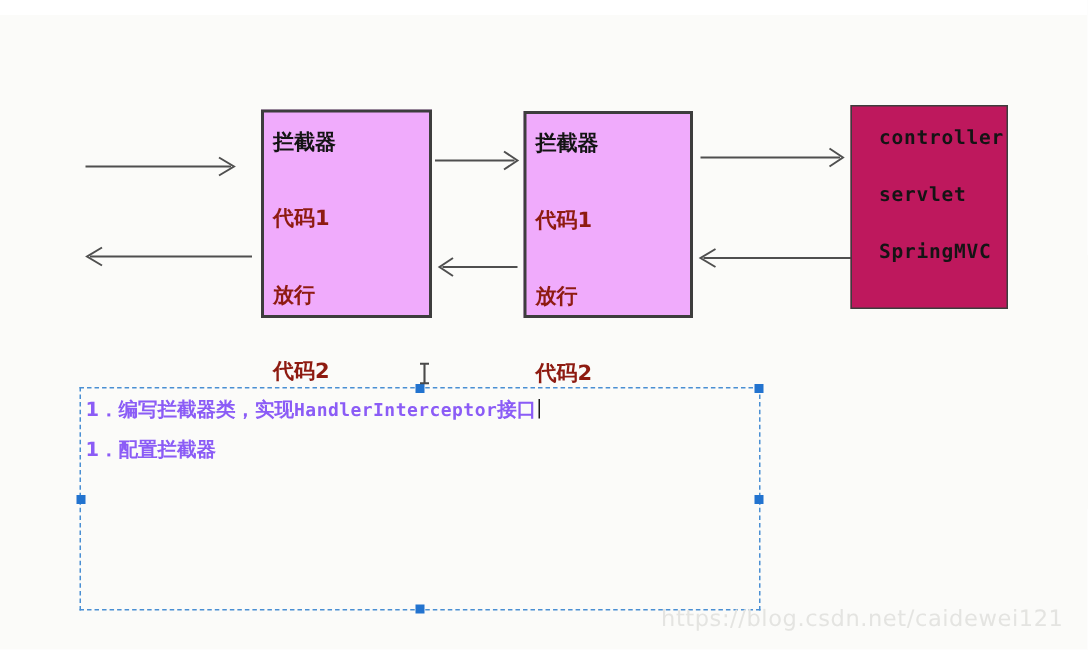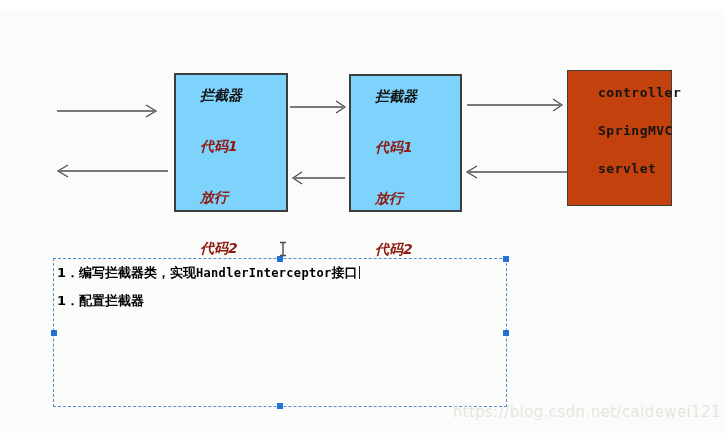--- a/index.html
+++ b/index.html
@@ -6,60 +6,59 @@
   .canvas{
     position:relative;width:725px;height:433px;overflow:hidden;
     background:#fbfbf9;
     font-family:"DejaVu Sans","Liberation Sans",sans-serif;
   }
   .top-strip{position:absolute;left:0;top:0;width:725px;height:10px;background:#ffffff;}
   .arrow-layer{position:absolute;left:0;top:0;width:725px;height:433px;pointer-events:none;}
   .arrow-layer path{stroke:#4f4f4f;stroke-width:1.3;fill:none;}
 
   .ibox{
-    position:absolute;box-sizing:border-box;border:2px solid #3d3d3d;background:#7dd3fc;
-    padding:10px 0 0 24px;
-    font-style:italic;
+    position:absolute;box-sizing:border-box;border:2px solid #3d3d3d;background:#f0abfc;
+    padding:10px 0 0 6px;
   }
   .ibox .row{height:26px;line-height:20px;font-size:14px;font-weight:bold;white-space:nowrap;}
   .ibox .title{color:#141414;}
   .ibox .red{color:#8e1b11;margin-top:25px;}
 
   .sbox{
-    position:absolute;box-sizing:border-box;border:1px solid #3d3d3d;background:#c2410c;
-    padding:14px 0 0 30px;
+    position:absolute;box-sizing:border-box;border:1px solid #3d3d3d;background:#be185d;
+    padding:14px 0 0 18px;
   }
   .sbox .row{
     height:38px;line-height:16px;font-size:13px;font-weight:bold;color:#141414;
     font-family:"DejaVu Sans Mono","Liberation Mono",monospace;letter-spacing:0.5px;white-space:nowrap;
   }
 
   .notes-box{
     position:absolute;left:53px;top:258px;width:454px;height:149px;box-sizing:border-box;
     border:1px dashed #4a8fd3;background:transparent;
   }
   .note-line{
-    margin:3px 0 0 3px;height:25px;line-height:22px;font-size:13px;font-weight:bold;color:#000000;white-space:nowrap;
+    margin:3px 0 0 3px;height:25px;line-height:22px;font-size:13px;font-weight:bold;color:#8b5cf6;white-space:nowrap;
   }
   .note-line .code{
     font-family:"DejaVu Sans Mono","Liberation Mono",monospace;font-size:12px;letter-spacing:0.3px;
   }
   .caret{display:inline-block;width:1px;height:13px;background:#1a1a1a;vertical-align:-2px;margin-left:1px;}
 
   .handle{position:absolute;width:6px;height:6px;background:#2273cf;}
   .handle.top-mid{left:50%;top:-3px;margin-left:-3px;}
   .handle.bottom-mid{left:50%;bottom:-3px;margin-left:-3px;}
   .handle.left-mid{left:-3px;top:50%;margin-top:-3px;}
   .handle.right-mid{right:-3px;top:50%;margin-top:-3px;}
   .handle.top-right{right:-3px;top:-3px;}
 
   .ibeam{position:absolute;left:277px;top:241px;}
 
   .watermark{
-    position:absolute;right:4px;bottom:12px;font-size:15px;color:#e4e4e1;
+    position:absolute;right:16px;bottom:12px;font-size:15px;color:#e4e4e1;
     letter-spacing:0.4px;white-space:nowrap;
   }
 </style>
 </head>
 <body>
 
 <div class="canvas">
   <div class="top-strip"></div>
 
   <svg class="arrow-layer" width="725" height="433" viewBox="0 0 725 433">
@@ -98,22 +97,22 @@
 
   <div class="ibox" style="left:349px;top:74px;width:113px;height:138px">
     <div class="row title">拦截器</div>
     <div class="row red">代码1</div>
     <div class="row red">放行</div>
     <div class="row red">代码2</div>
   </div>
 
   <div class="sbox" style="left:567px;top:70px;width:105px;height:136px">
     <div class="row">controller</div>
+    <div class="row">servlet</div>
     <div class="row">SpringMVC</div>
-    <div class="row">servlet</div>
   </div>
 
   <div class="notes-box">
     <div class="handle top-mid"></div>
     <div class="handle bottom-mid"></div>
     <div class="handle left-mid"></div>
     <div class="handle right-mid"></div>
     <div class="handle top-right"></div>
 
     <div class="note-line"><span>1．编写拦截器类，实现</span><span class="code">HandlerInterceptor</span><span>接口</span><span class="caret"></span></div>

